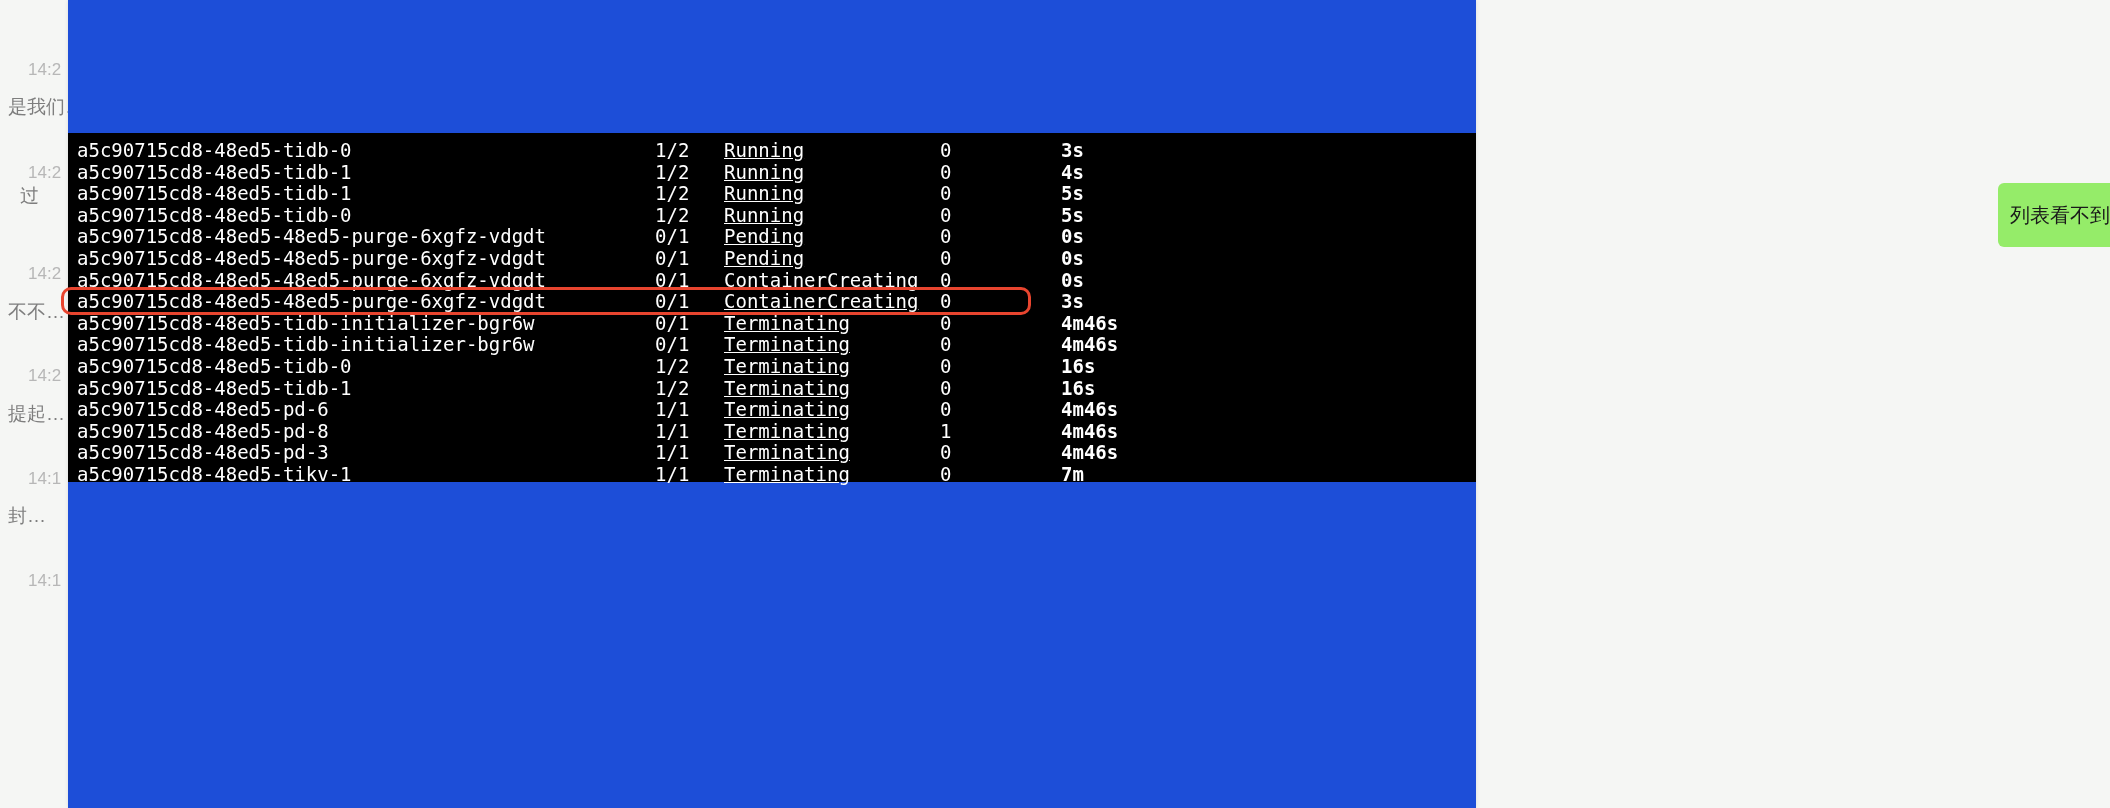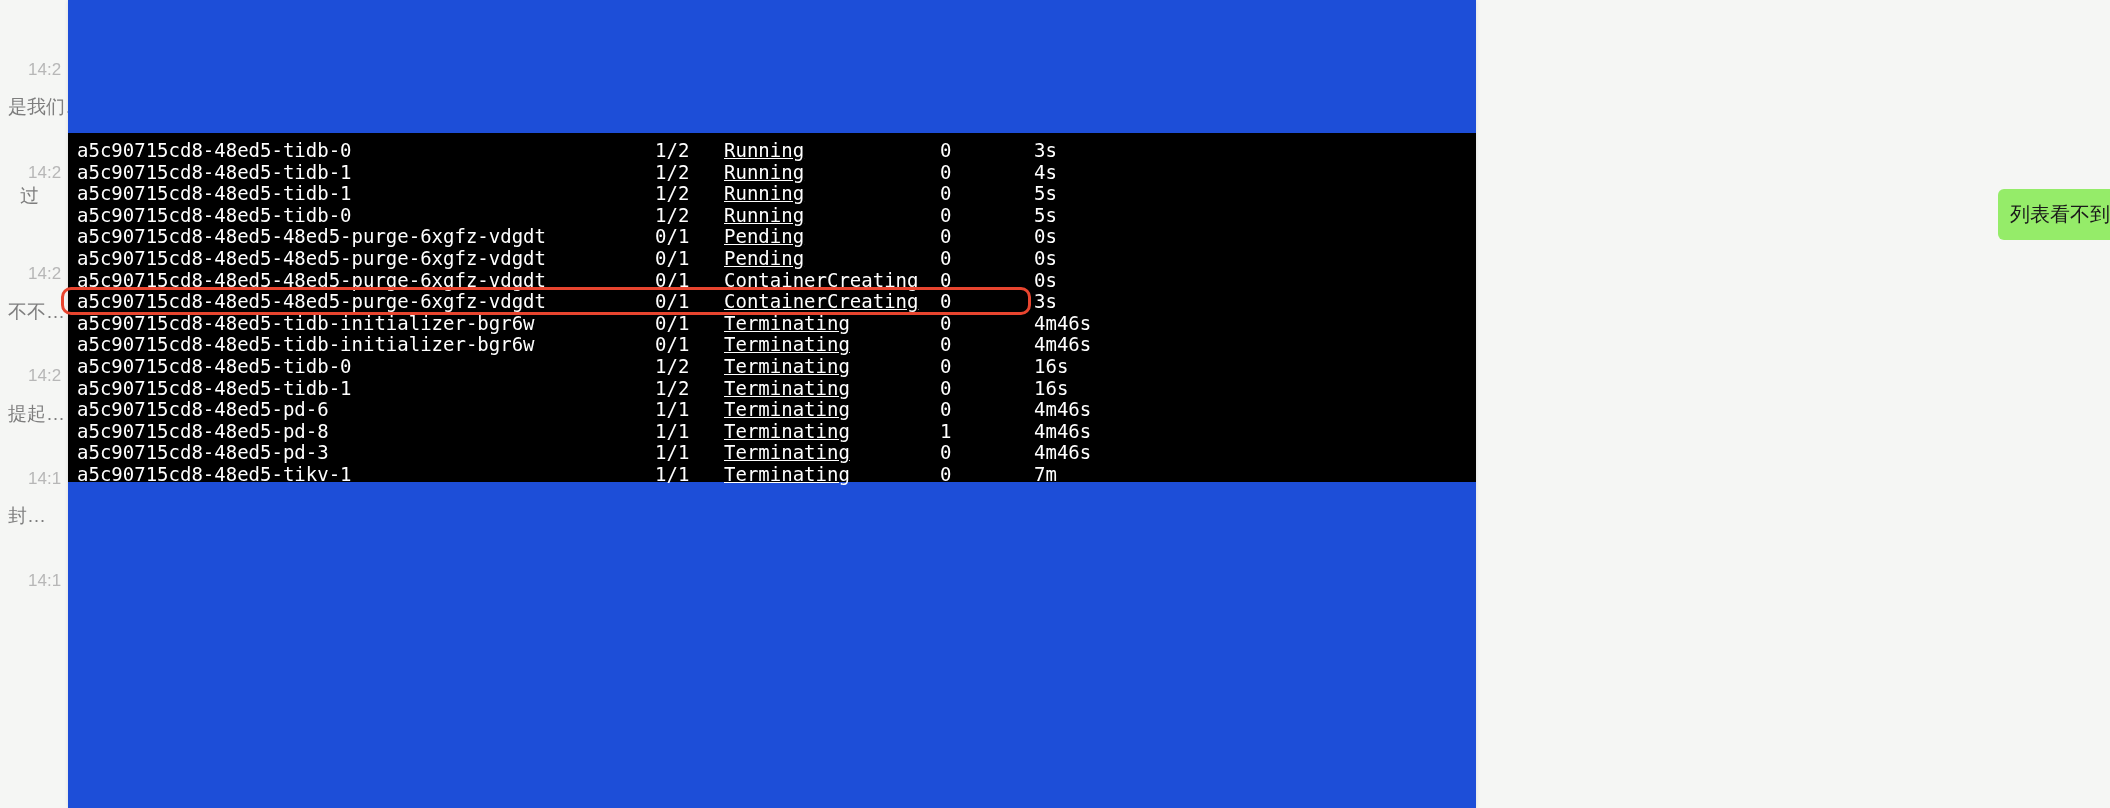--- a/index.html
+++ b/index.html
@@ -73,46 +73,45 @@
   .term-line {
     position: absolute;
     white-space: pre;
     height: 21px;
   }
 
   .col-name   { position:absolute; left: 9px; }
   .col-ready  { position:absolute; left: 560px; margin-left: 27px; }
   .col-status { position:absolute; left: 656px; text-decoration: underline; }
   .col-rest   { position:absolute; left: 872px; }
-  .col-age    { position:absolute; left: 966px; }
+  .col-age    { position:absolute; left: 993px; font-weight: bold; }
 
   .highlight-rect {
     position: absolute;
     border: 3px solid #e8452f;
     border-radius: 10px;
     background: transparent;
     pointer-events: none;
   }
 
   .green-bubble {
     position: absolute;
     right: 0;
     top: 183px;
-    height: 51px;
+    height: 64px;
     background: #95ec69;
     border-radius: 6px 0 0 6px;
     padding: 10px 0 10px 12px;
     display: flex;
     align-items: center;
     color: #1a1a1a;
     font-size: 20px;
     font-family: "PingFang SC","Microsoft YaHei", sans-serif;
     white-space: nowrap;
     overflow: hidden;
-    margin-top: 6px;
   }
 </style>
 </head>
 <body>
 
 <div class="bg-right-strip"></div>
 
 <div class="side-panel">
   <div class="side-item" style="top:54px">
       <span class="side-time">14:2</span>

